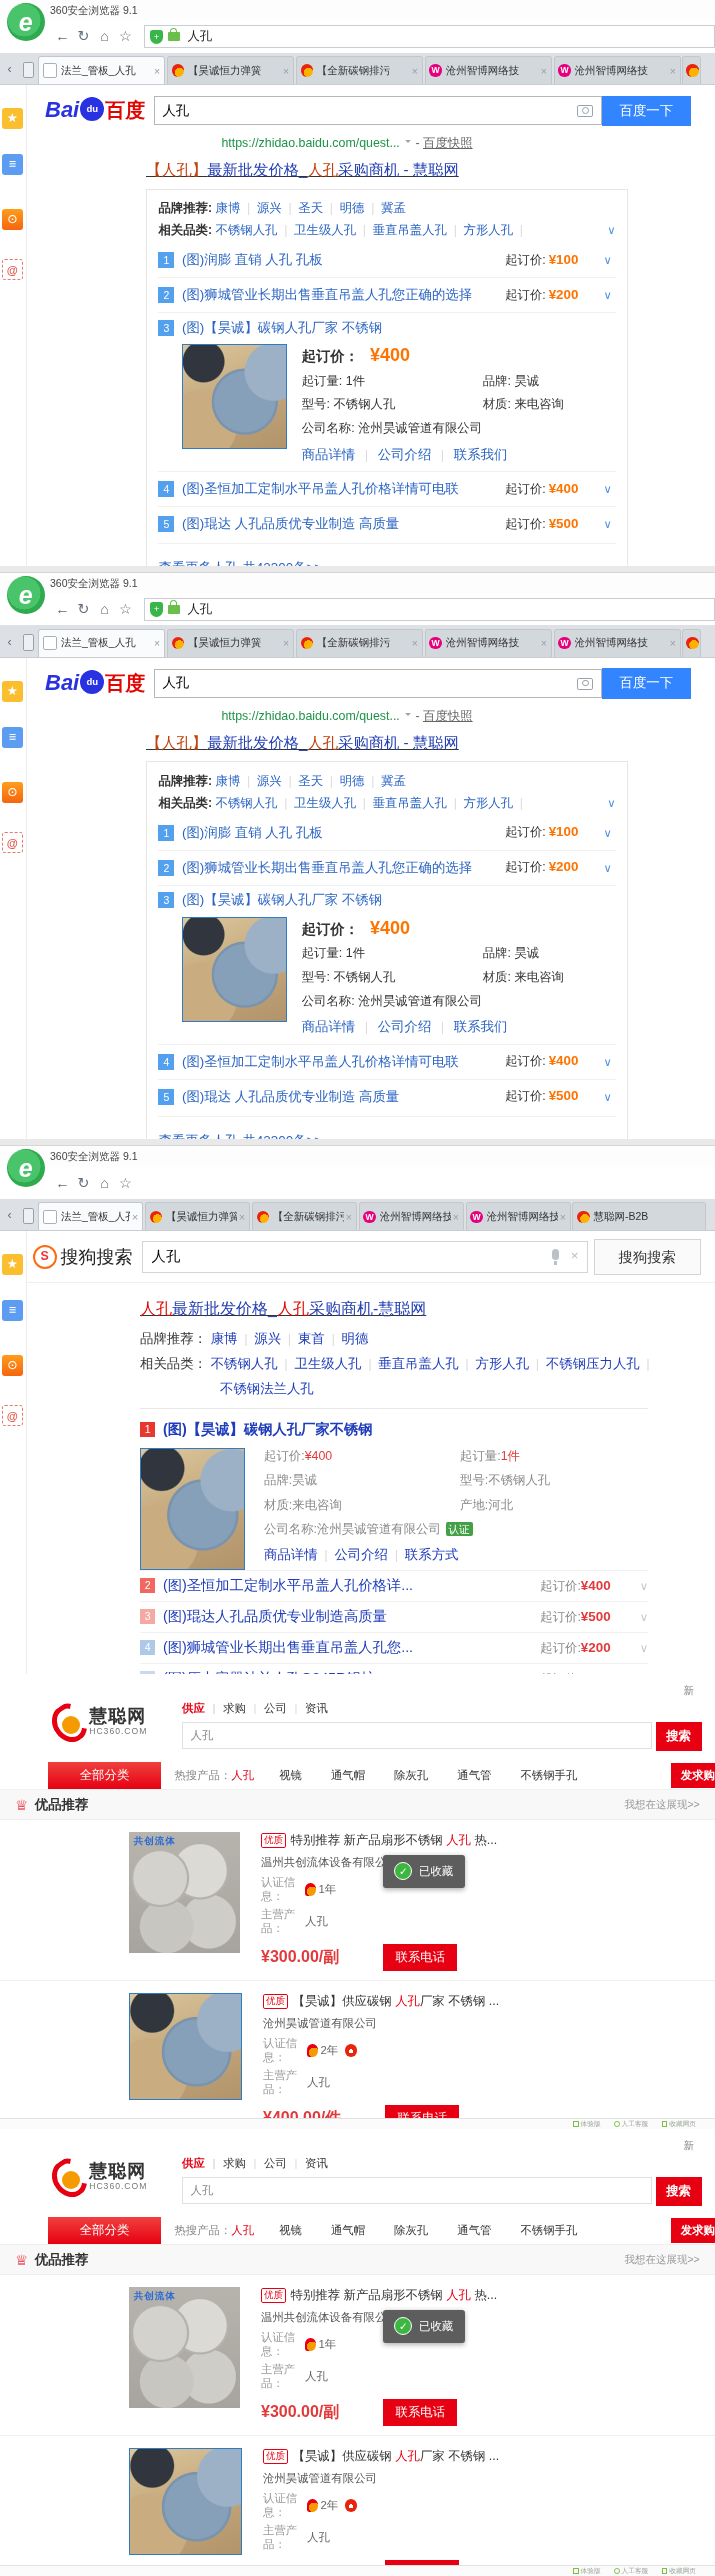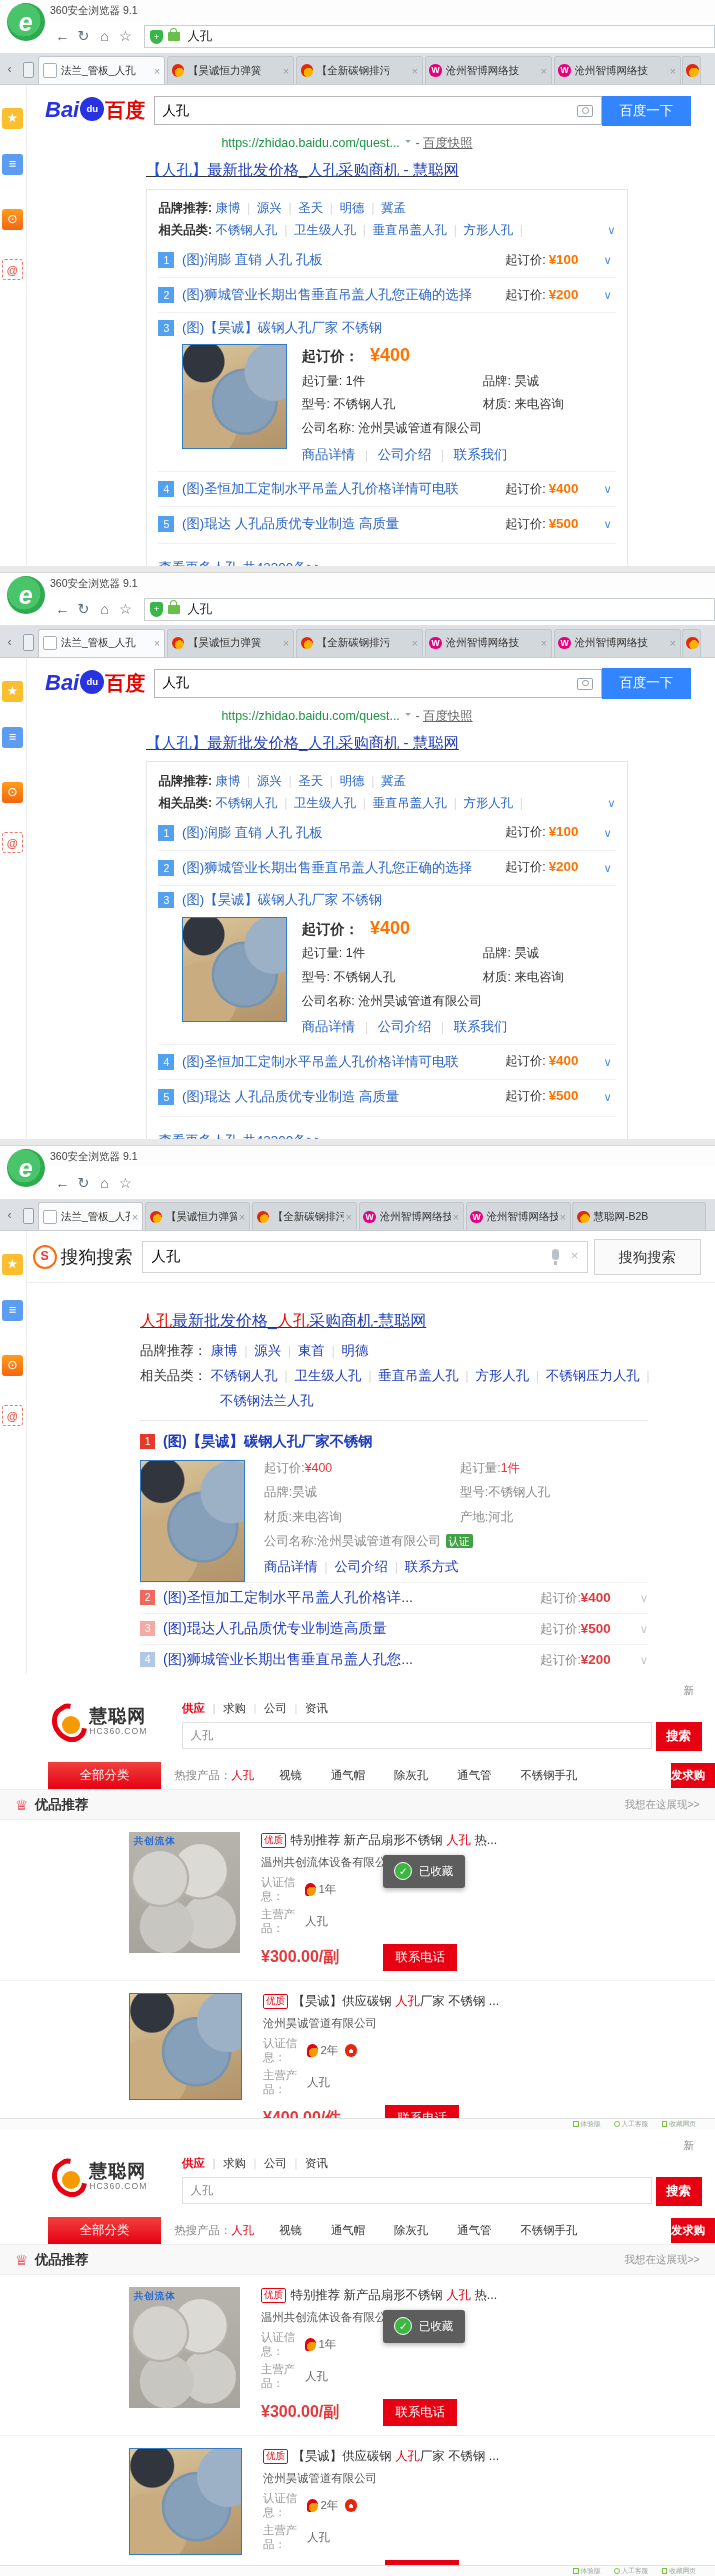--- a/index.html
+++ b/index.html
@@ -61,21 +61,21 @@
   .bd-input{width:100%;height:29px;border:1px solid #b6b6b6;padding:0 29px 0 7.6px;font-size:13.4px;color:#000;box-sizing:border-box;font-family:inherit}
   .cam{position:absolute;right:8.6px;top:8.6px;width:14.3px;height:10.5px;border:1px solid #9aa3ab;border-radius:1.9px}
   .cam::after{content:"";position:absolute;left:3.8px;top:1px;width:4.8px;height:4.8px;border:1px solid #9aa3ab;border-radius:50%}
   .bd-btn{width:89px;height:30.5px;background:#3385ff;color:#fff;font-size:13.4px;text-align:center;line-height:30.5px;flex:none;cursor:pointer}
   .url-line{text-align:center;font-size:12.4px;color:#666;margin:3.8px 48px 7.6px 0;white-space:nowrap}
   .url-green{color:#1f9347}
   .caret{display:inline-block;border:3.8px solid transparent;border-top-color:#9aa;margin:0 4.8px;vertical-align:1px}
   .snap{color:#666;text-decoration:underline}
   .res-title{margin-left:119px;font-size:15.3px;text-decoration:underline;white-space:nowrap;margin-bottom:7.6px}
   .res-title .seg{color:#2440b3}
-  .res-title .hl{color:#1d4ed8}
+  .res-title .hl{color:#c2410c}
   .card{margin-left:119px;width:482px;border:1px solid #e6e6e6;padding:7.6px 11.4px 5.7px;box-sizing:border-box;background:#fff}
   .meta-line{font-size:12.4px;color:#333;line-height:22px;white-space:nowrap}
   .meta-line .lbl{font-weight:bold;color:#333}
   .blue{color:#2b65c4}
   .pipe::after{content:"|";color:#dcdcdc;margin:0 6.7px}
   .brands .pipe:last-child::after{content:""}
   .chev{color:#4a90e2;float:right;font-size:11.4px}
   .prow{display:flex;align-items:center;height:34px;border-top:1px solid #f0f0f0;font-size:13.4px;overflow:hidden}
   .prow.first{border-top:none;margin-top:1.9px}
   .badge-n{width:16px;height:16px;background:#53a0ef;color:#fff;font-size:10.5px;text-align:center;line-height:16px;margin-right:7.6px;flex:none}
@@ -121,21 +121,21 @@
   .u-path{color:#9a9a9a;font-size:11.4px;white-space:nowrap;overflow:hidden;flex:1}
   .sg-head{display:flex;align-items:center;padding:7.6px 0 7.6px 5.7px}
   .sg-ring{width:24px;height:24px;border-radius:50%;border:2.9px solid #fb6d12;box-sizing:border-box;color:#e33;font-weight:bold;font-size:12.4px;text-align:center;line-height:18px;flex:none}
   .sg-logo-text{font-size:18px;color:#222;margin:0 9.5px 0 3.8px;flex:none}
   .sg-inwrap{position:relative;width:446px;flex:none}
   .sg-input{width:100%;height:32px;border:1px solid #d4d4d4;padding:0 46px 0 8.6px;font-size:14.3px;color:#000;box-sizing:border-box;font-family:inherit}
   .sg-mic{position:absolute;right:29px;top:8.6px;width:6.7px;height:10.5px;background:#b9c2c9;border-radius:3.8px}
   .sg-mic::after{content:"";position:absolute;left:1.9px;top:11.4px;width:2.9px;height:3.8px;background:#b9c2c9}
   .sg-clear{position:absolute;right:9.5px;top:7.6px;color:#b5bec5;font-size:13.4px}
   .sg-btn{width:105px;height:34px;border:1px solid #d4d4d4;background:#fafafa;font-size:14.3px;color:#333;text-align:center;line-height:34px;margin-left:5.7px;flex:none;cursor:pointer}
-  .sg-body{padding:16px 67px 0 113px;border-top:1px solid #eee}
+  .sg-body{padding:4px 67px 0 113px;border-top:1px solid #eee}
   .sg-title{font-size:16px;text-decoration:underline;margin:11.4px 0 5.7px;white-space:nowrap}
   .sg-title .seg{color:#2440b3}
   .sg-title .hl{color:#e10900}
   .sg-meta{font-size:13.4px;color:#333;line-height:25px;white-space:nowrap}
   .sg-meta .blue{color:#1f3dbb}
   .sg-meta2{margin-left:80px}
   .sg-div{border-top:1px solid #e8e8e8;margin-top:7.6px}
   .badge-s{width:15.3px;height:15.3px;color:#fff;font-size:10.5px;text-align:center;line-height:15.3px;margin-right:7.6px;flex:none}
   .b1{background:#e8382d}.b2{background:#f0685f}.b3{background:#f5a9a3}.b4{background:#aec8e8}.b5{background:#c9daf0}
   .sg-r1{display:flex;align-items:center;height:29px;font-size:14.3px;margin-top:5.7px}
@@ -169,21 +169,21 @@
   .hc-nav .on{color:#e60012;font-weight:bold}
   .hc-nav .pipe::after{margin:0 7.6px}
   .hc-search{display:flex}
   .hc-input{flex:1;height:27px;border:1px solid #e0e0e0;font-size:11.4px;color:#888;padding:0 7.6px;box-sizing:border-box;font-family:inherit}
   .hc-sbtn{width:46px;height:29px;background:#e60012;color:#fff;font-size:12.4px;font-weight:bold;text-align:center;line-height:29px;margin-left:3.8px;flex:none;cursor:pointer}
   .hc-cat{display:flex;align-items:center;height:27px;margin-top:11.4px;position:relative;border-bottom:1px solid #f0f0f0}
   .hc-cat-all{width:113px;height:27px;margin-left:48px;background:linear-gradient(#f0413e,#e60012);color:#fff;font-size:12.4px;text-align:center;line-height:27px;flex:none}
   .hot-lbl{font-size:11.4px;color:#888;margin-left:13.4px}
   .hot{font-size:11.4px;color:#333;margin-right:29px}
   .hot.red{color:#e60012;margin-right:25px}
-  .hc-post{position:absolute;right:0;top:1px;width:44px;height:25px;background:#e60012;color:#fff;font-size:11.4px;font-weight:bold;text-align:left;line-height:25px;cursor:pointer}
+  .hc-post{position:absolute;right:0;top:1px;width:44px;height:25px;background:#e60012;color:#fff;font-size:11.4px;font-weight:bold;text-align:right;line-height:25px;cursor:pointer}
   .hc-rec{height:29px;background:#f8f8f8;border-bottom:1px solid #efefef;display:flex;align-items:center;padding:0 15.3px}
   .rec-ic{color:#e60012;margin-right:6.7px;font-size:14.3px}
   .rec-title{font-weight:bold;font-size:13.4px;color:#333}
   .rec-more{margin-left:auto;font-size:10.5px;color:#999}
   .hc-listing{display:flex;padding:11.4px 13.4px 9.5px 129px;border-bottom:1px solid #f0f0f0}
   .hc-img{width:111px;height:105px;flex:none}
   .hc-img.short{height:121px}
   .hc-img.bordered{border:1.9px solid #2f7cc4}
   .hc-info{margin-left:21px;width:315px;font-size:11.4px;color:#666;position:relative;min-width:0}
   .hc-badge{display:inline-block;border:1px solid #e60012;color:#e60012;font-size:9.5px;padding:0 1.9px;border-radius:1.9px;margin-right:4.8px;vertical-align:1px}

